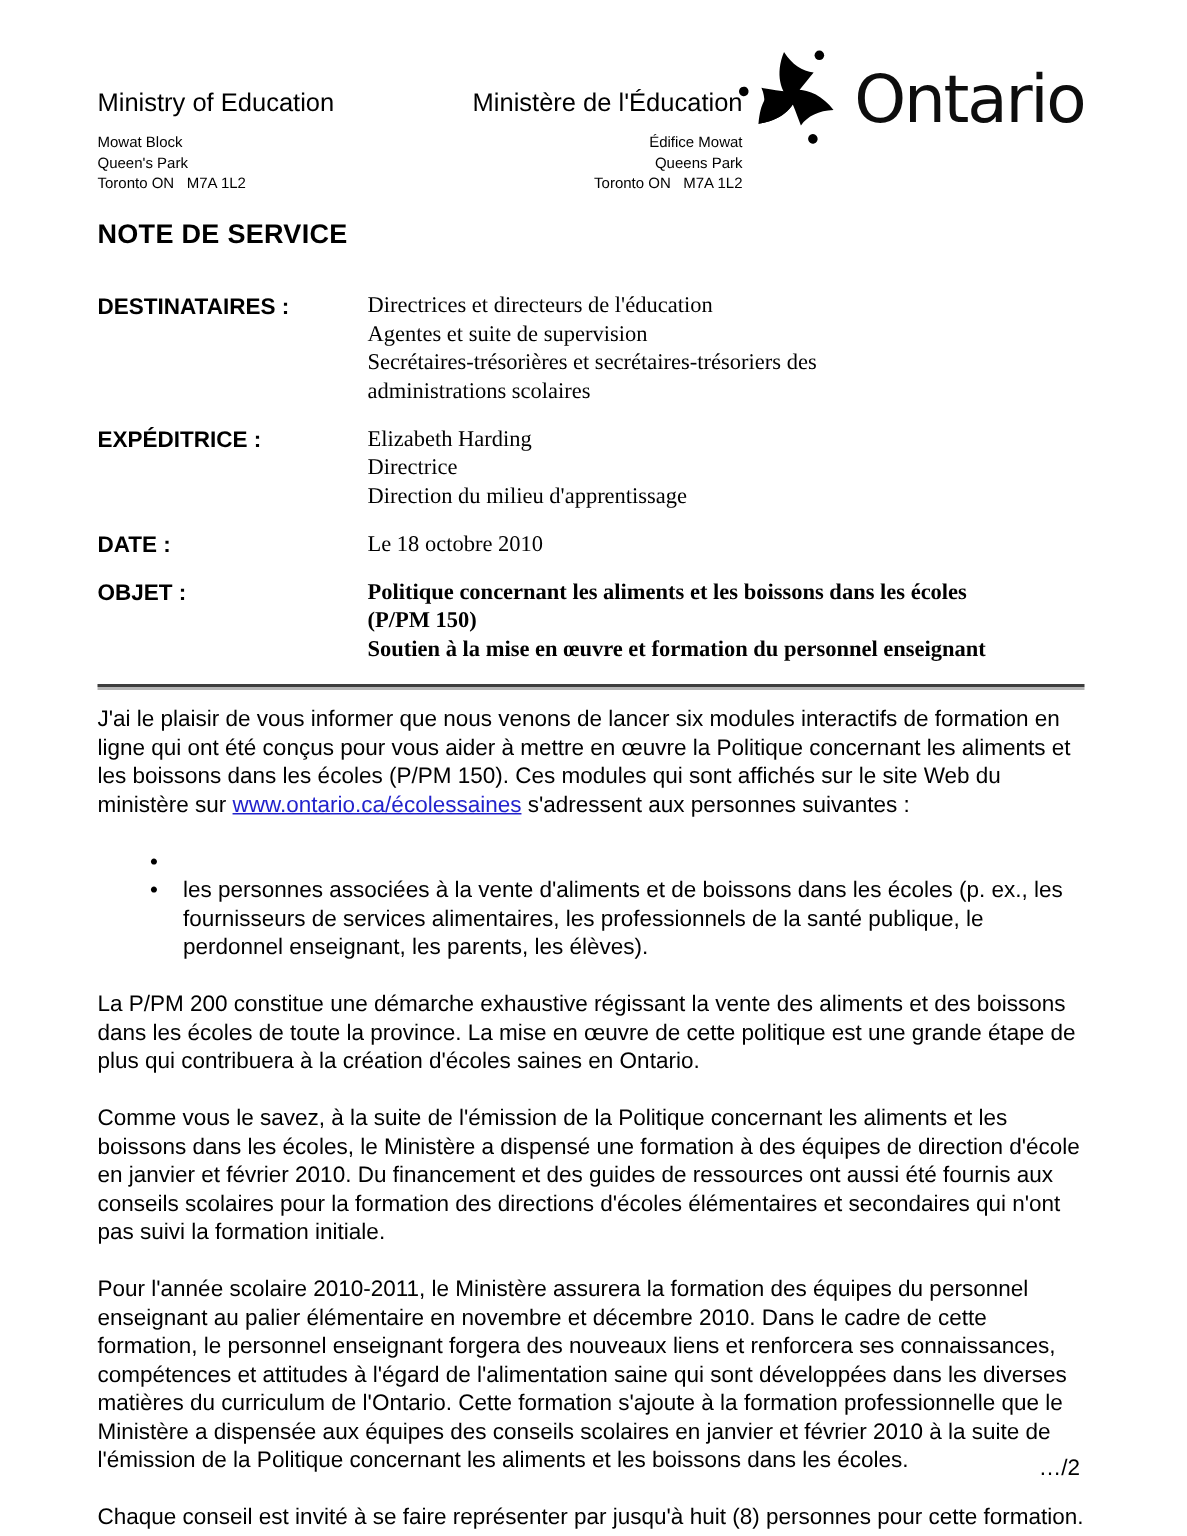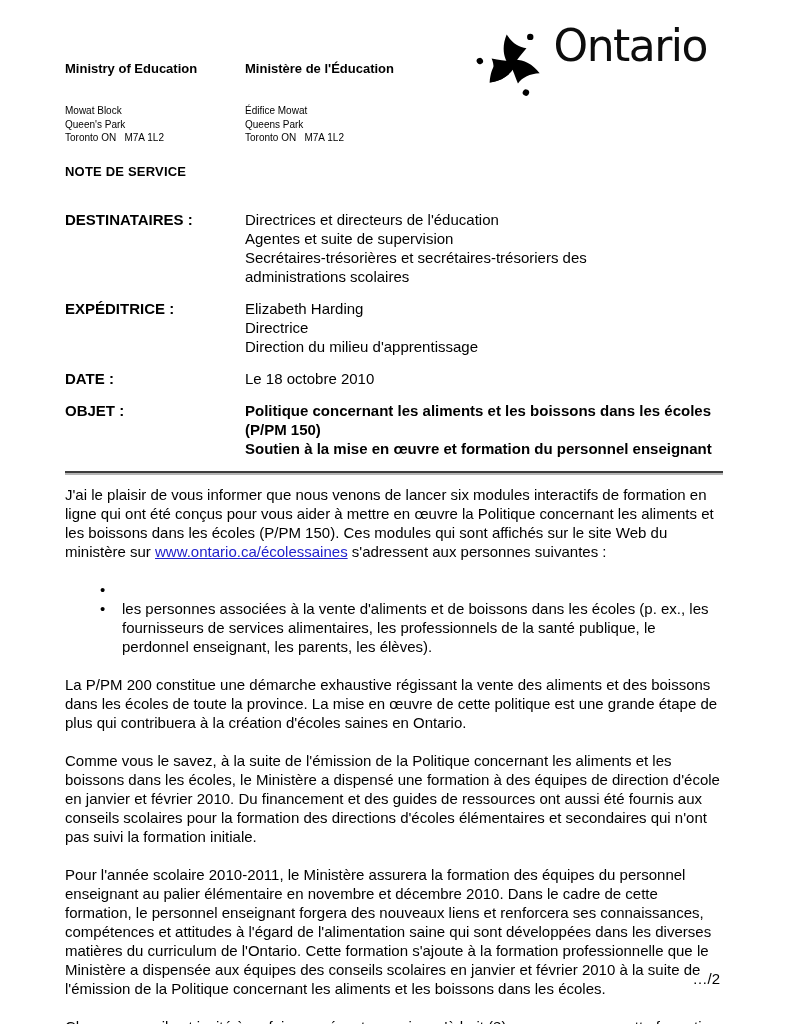--- a/index.html
+++ b/index.html
@@ -12,40 +12,40 @@
     padding: 0 68px 0 65px;
     font-family: "Liberation Sans", sans-serif;
     color: #000000;
     font-size: 15px;
     line-height: 19px;
     overflow: hidden;
   }
   
   .letterhead { position: relative; padding-top: 62px; display: flex; }
   .lh-col { width: 180px; flex: 0 0 auto; }
-  .lh-col.fr { width: 250px; }
-  .lh-title { font-weight: bold; font-size: 13px; line-height: 14px; margin-bottom: 28px; }
+  .lh-col.fr { width: 250px; text-align: right; }
+  .lh-title { font-weight: normal; font-size: 17px; line-height: 14px; margin-bottom: 13px; }
   .lh-addr div { font-size: 10px; line-height: 13.5px; }
   .logo {
-    position: absolute; top: 24px; right: 16px;
-    display: flex; align-items: flex-start;
+    position: absolute; top: 24px; right: 0;
+    display: flex; align-items: center;
   }
   .logo-text {
     font-family: "DejaVu Sans", sans-serif;
     font-size: 44px; line-height: 44px;
     letter-spacing: -1.5px;
     color: #0d0d0d;
     margin-left: 4px;
     margin-bottom: -4px;
   }
   
-  .doc-type { font-weight: bold; font-size: 13px; letter-spacing: 0.2px; margin: 17px 0 29px 0; }
+  .doc-type { font-weight: bold; font-size: 18px; letter-spacing: 0.2px; margin: 17px 0 29px 0; }
   .field-row { display: flex; margin-bottom: 13px; }
   .field-label { width: 180px; flex: 0 0 auto; font-weight: bold; }
-  .field-value { flex: 1 1 auto; }
+  .field-value { flex: 1 1 auto; font-family: Liberation Serif, serif; }
   .field-value.bold { font-weight: bold; }
   .rule {
     height: 2px; background: #3d3d3d;
     box-shadow: 0 2px 0 #b5b5b5;
     margin: 4px 0 0 0;
   }
   
   .body-text { margin-top: 12px; }
   .body-text p { margin: 0 0 19px 0; }
   .blist { margin: 0 0 19px 0; }

